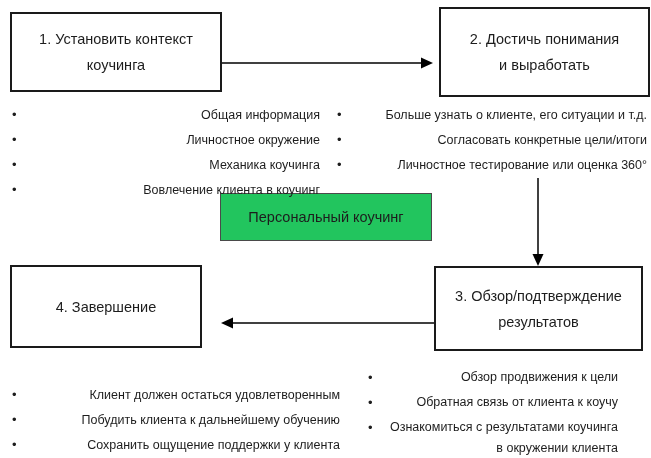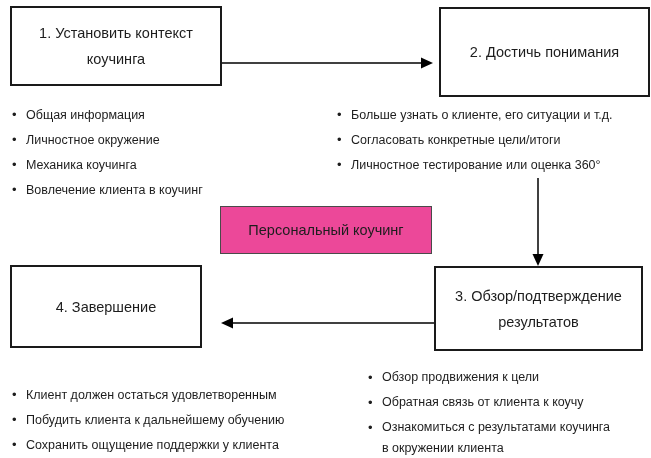--- a/index.html
+++ b/index.html
@@ -30,43 +30,44 @@
     border: 2px solid #1a1a1a;
     background: #ffffff;
     display: flex;
     align-items: center;
     justify-content: center;
     text-align: center;
     font-size: 14.5px;
     line-height: 26px;
     color: #1d1d1d;
   }
-  .box-step1 { left: 10px;  top: 6px;  width: 212px; height: 80px; }
+  .box-step1 { left: 10px;  top: 12px;  width: 212px; height: 80px; }
   .box-step2 { left: 432px; top: 7px;   width: 211px; height: 90px; margin-left: 7px; }
   .box-step3 { left: 434px; top: 266px; width: 209px; height: 85px; }
   .box-step4 { left: 10px;  top: 265px; width: 192px; height: 83px; }
   .box-center {
-    left: 220px; top: 206px; width: 212px; height: 48px;
+    left: 220px; top: 193px; width: 212px; height: 48px;
     border: 1px solid #4a4a4a;
-    background: #ec4899;
+    background: #22c55e;
     line-height: 20px;
   }
   .list {
     position: absolute;
     margin: 0;
     padding: 0;
     list-style: none;
     font-size: 12.5px;
     color: #1d1d1d;
   }
   .list li {
     position: relative;
     padding-left: 16px;
     margin-bottom: 11px;
     line-height: 14px;
+    text-align: right;
   }
   .list li::before {
     content: "\2022";
     position: absolute;
     left: 2px;
     top: 0;
     font-size: 13px;
   }
   .list-step1 { left: 10px;  top: 108px; width: 310px; }
   .list-step2 { left: 335px; top: 108px; width: 312px; }
@@ -100,20 +101,21 @@
   <div class="box box-step1">
     <div>
       <div>1. Установить контекст</div>
       <div>коучинга</div>
     </div>
   </div>
 
   <div class="box box-step2">
     <div>
       <div>2. Достичь понимания</div>
+      <div>и выработать</div>
     </div>
   </div>
 
   <div class="box box-center">
     <div>Персональный коучинг</div>
   </div>
 
   <div class="box box-step3">
     <div>
       <div>3. Обзор/подтверждение</div>

